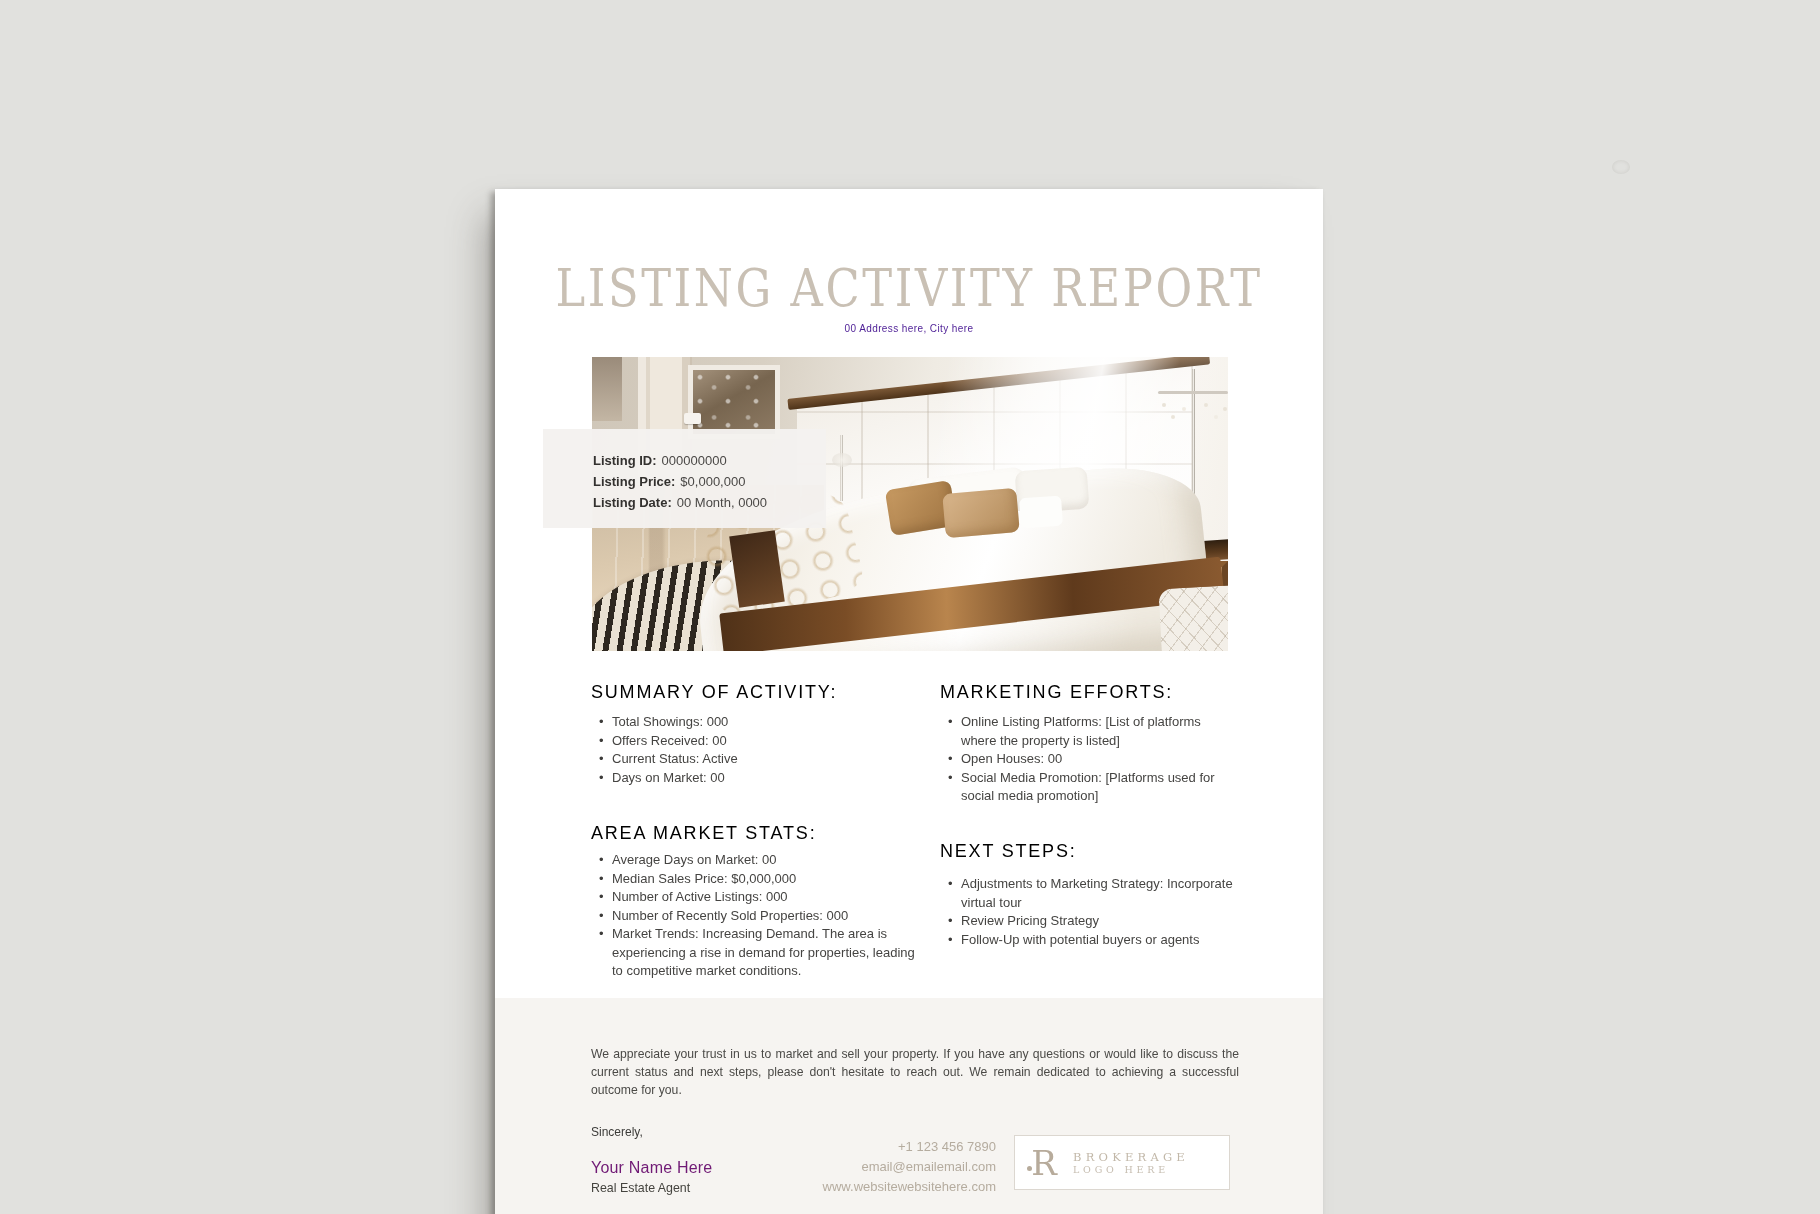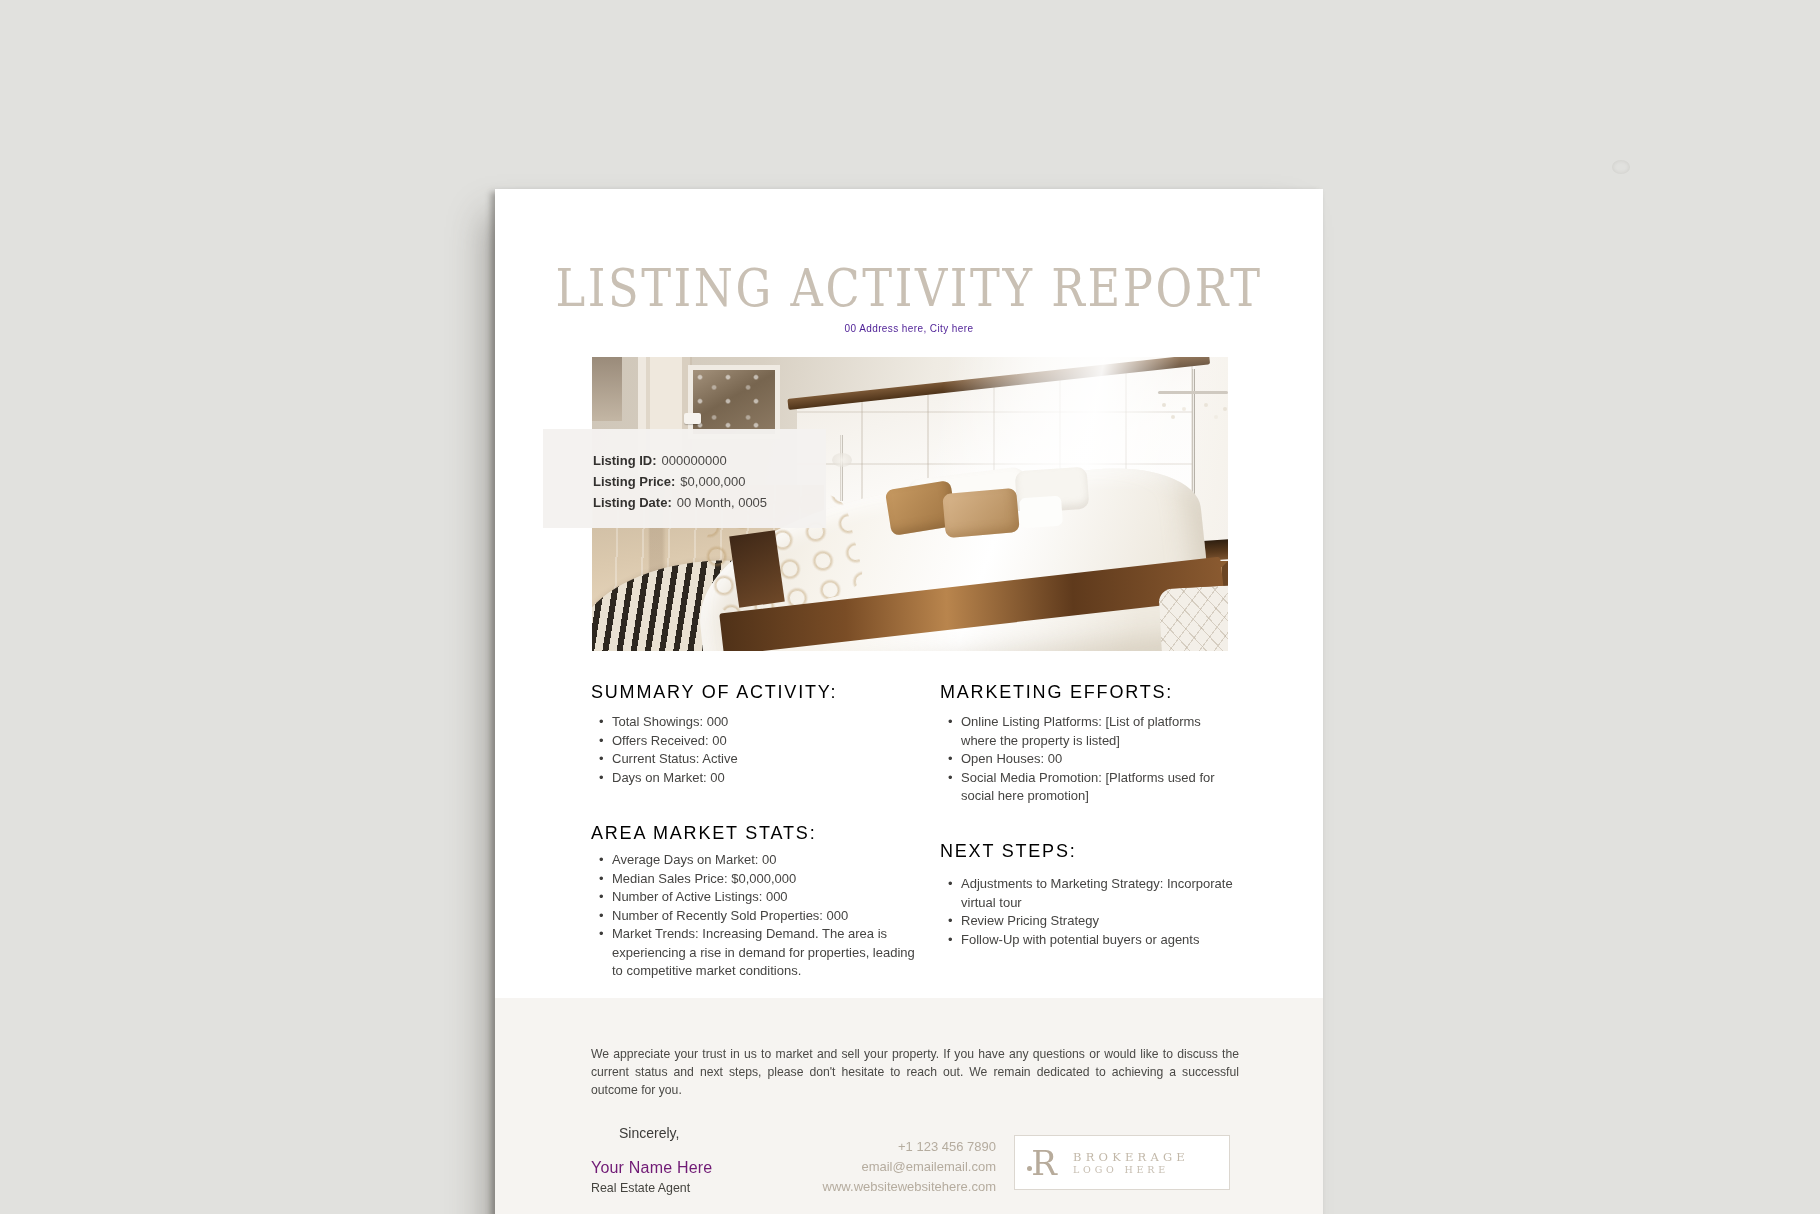--- a/index.html
+++ b/index.html
@@ -141,21 +141,21 @@
   .sec-next{left:445px;top:655px;width:312px;}
   .sec-next ul{margin-top:16px;}
   
   .footer{
     position:absolute;left:0;top:809px;width:828px;height:311px;background:#f6f4f1;
   }
   .footer-msg{
     position:absolute;left:96px;top:47px;width:648px;
     font-size:12.2px;line-height:18.2px;color:#4b4a47;text-align:justify;
   }
-  .closing{position:absolute;left:96px;top:127px;font-size:14px;color:#3c3b39;margin-left:28px;}
+  .closing{position:absolute;left:96px;top:127px;font-size:12px;color:#3c3b39;}
   .agent-name{position:absolute;left:96px;top:161px;font-size:16px;color:#701a75;letter-spacing:.2px;}
   .agent-title{position:absolute;left:96px;top:183px;font-size:12.4px;color:#45443f;}
   .contact{
     position:absolute;left:200px;top:139px;width:301px;text-align:right;
     font-size:13px;line-height:20px;color:#b5ac9f;
   }
   .logo-box{
     position:absolute;left:519px;top:137px;width:216px;height:55px;box-sizing:border-box;
     background:#ffffff;border:1px solid #dcd7d0;
     display:flex;align-items:center;
@@ -218,42 +218,42 @@
   </div>
 
   <div class="info-box">
     <div class="info-row">
       <span class="info-label">Listing ID:</span><span>000000000</span>
     </div>
     <div class="info-row">
       <span class="info-label">Listing Price:</span><span>$0,000,000</span>
     </div>
     <div class="info-row">
-      <span class="info-label">Listing Date:</span><span>00 Month, 0005</span>
+      <span class="info-label">Listing Date:</span><span>00 Month, 0000</span>
     </div>
   </div>
 
   <div class="section sec-summary">
     <h3>SUMMARY OF ACTIVITY:</h3>
     <ul>
       <li>Total Showings: 000</li>
       <li>Offers Received: 00</li>
       <li>Current Status: Active</li>
       <li>Days on Market: 00</li>
     </ul>
   </div>
 
   <div class="section sec-marketing">
     <h3>MARKETING EFFORTS:</h3>
     <ul>
       <li>Online Listing Platforms: [List of platforms
 where the property is listed]</li>
       <li>Open Houses: 00</li>
       <li>Social Media Promotion: [Platforms used for
-social here promotion]</li>
+social media promotion]</li>
     </ul>
   </div>
 
   <div class="section sec-stats">
     <h3>AREA MARKET STATS:</h3>
     <ul>
       <li>Average Days on Market: 00</li>
       <li>Median Sales Price: $0,000,000</li>
       <li>Number of Active Listings: 000</li>
       <li>Number of Recently Sold Properties: 000</li>

